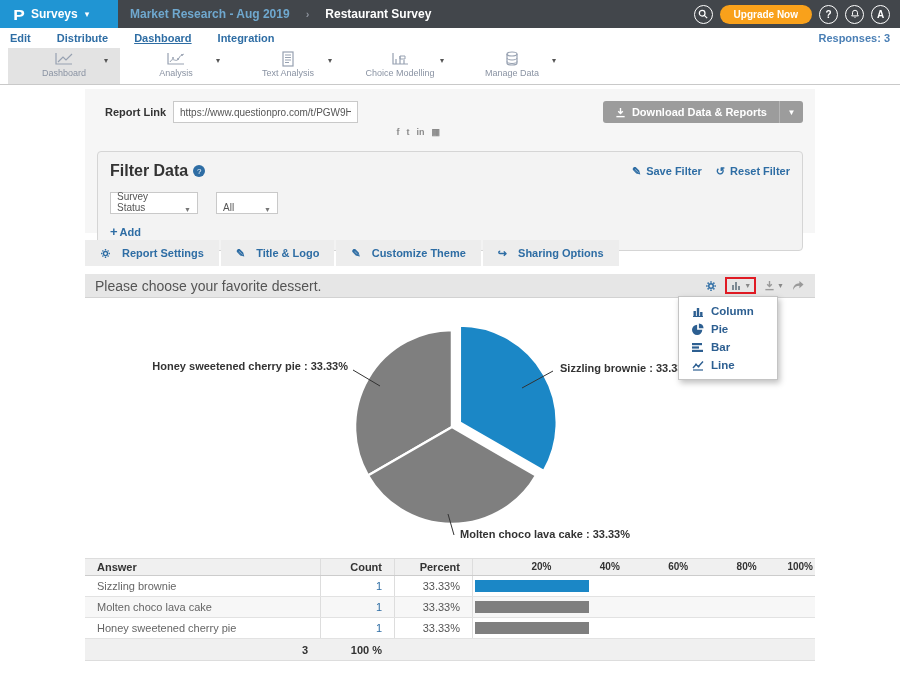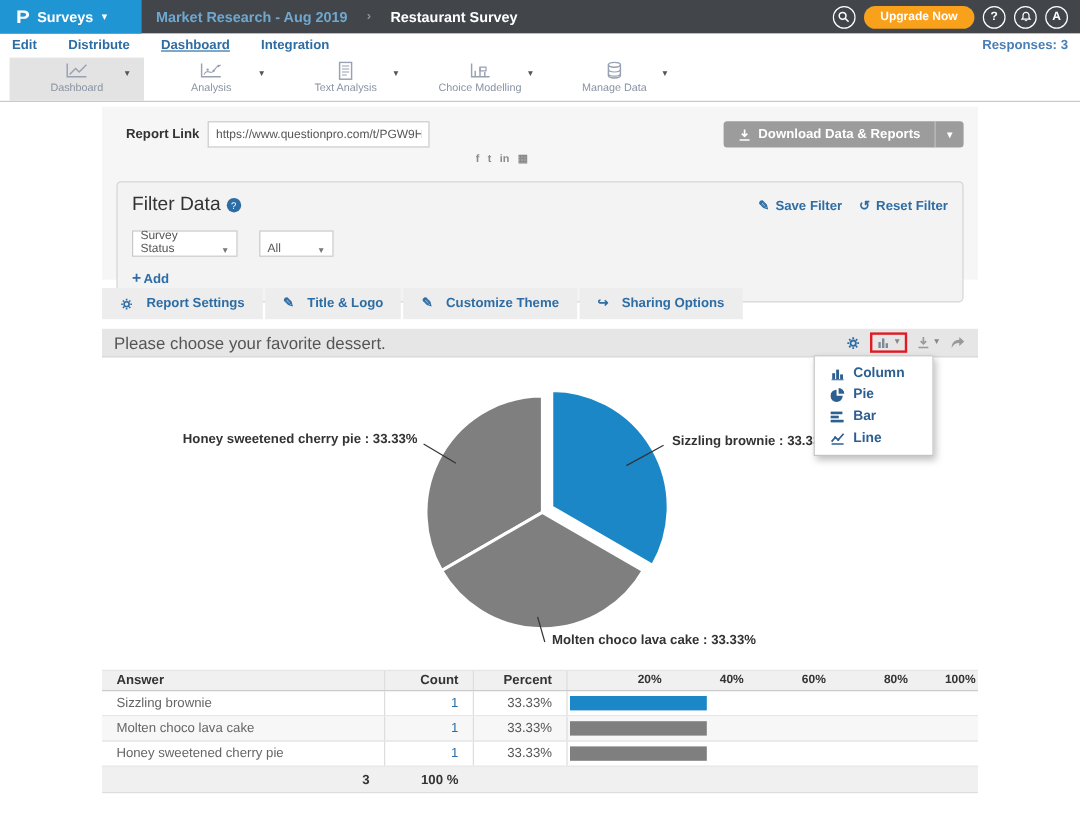--- a/index.html
+++ b/index.html
@@ -44,21 +44,21 @@
   .report-label { font-size:11px; font-weight:bold; color:#333; width:68px; margin-left:8px; }
   .report-input { width:185px; height:22px; border:1px solid #c9c9c9; background:#fff; font-family:inherit; font-size:10px; color:#555; padding:0 6px; }
   .social-row { margin:4px 0 0 158px; width:185px; text-align:right; color:#8a8a8a; font-size:9px; display:flex; justify-content:flex-end; gap:7px; }
   .social-ic { cursor:pointer; font-weight:bold; font-size:9px; color:#8a8a8a; }
   .dl-group { margin-left:auto; display:flex; }
   .dl-main { background:#9c9c9c; color:#fff; border:none; font-family:inherit; font-size:11px; font-weight:bold; padding:5px 12px; border-radius:3px 0 0 3px; cursor:pointer; display:flex; align-items:center; gap:6px; }
   .dl-caret { background:#9c9c9c; border:none; border-left:1px solid #b5b5b5; color:#fff; width:24px; border-radius:0 3px 3px 0; cursor:pointer; font-size:8px; }
 
   .filter-box { margin-top:14px; border:1px solid #d5d5d5; border-radius:4px; background:#f3f3f3; padding:10px 12px; }
   .filter-head { display:flex; align-items:center; }
-  .filter-title { font-size:16px; font-weight:normal; color:#333; }
+  .filter-title { font-size:16px; font-weight:bold; color:#333; }
   .help-badge { display:inline-flex; width:12px; height:12px; background:#2e6da4; color:#fff; border-radius:50%; font-size:8px; align-items:center; justify-content:center; margin-left:5px; cursor:pointer; }
   .filter-links { margin-left:auto; display:flex; gap:14px; }
   .flink { font-size:11px; font-weight:bold; color:#2e6da4; text-decoration:none; cursor:pointer; }
   .flink .fic { font-size:11px; margin-right:2px; }
   .filter-selects { display:flex; gap:18px; margin-top:12px; }
   .fake-select { background:#fff; border:1px solid #c9c9c9; height:22px; font-size:10px; color:#555; display:flex; align-items:flex-end; padding:0 6px; cursor:pointer; }
   .fake-select .sel-caret { margin-left:auto; font-size:7px; color:#777; padding-left:14px; }
   .sel-1 { width:88px; }
   .sel-2 { width:62px; }
   .add-link { display:inline-block; margin-top:10px; font-size:11px; font-weight:bold; color:#2e6da4; text-decoration:none; cursor:pointer; }

